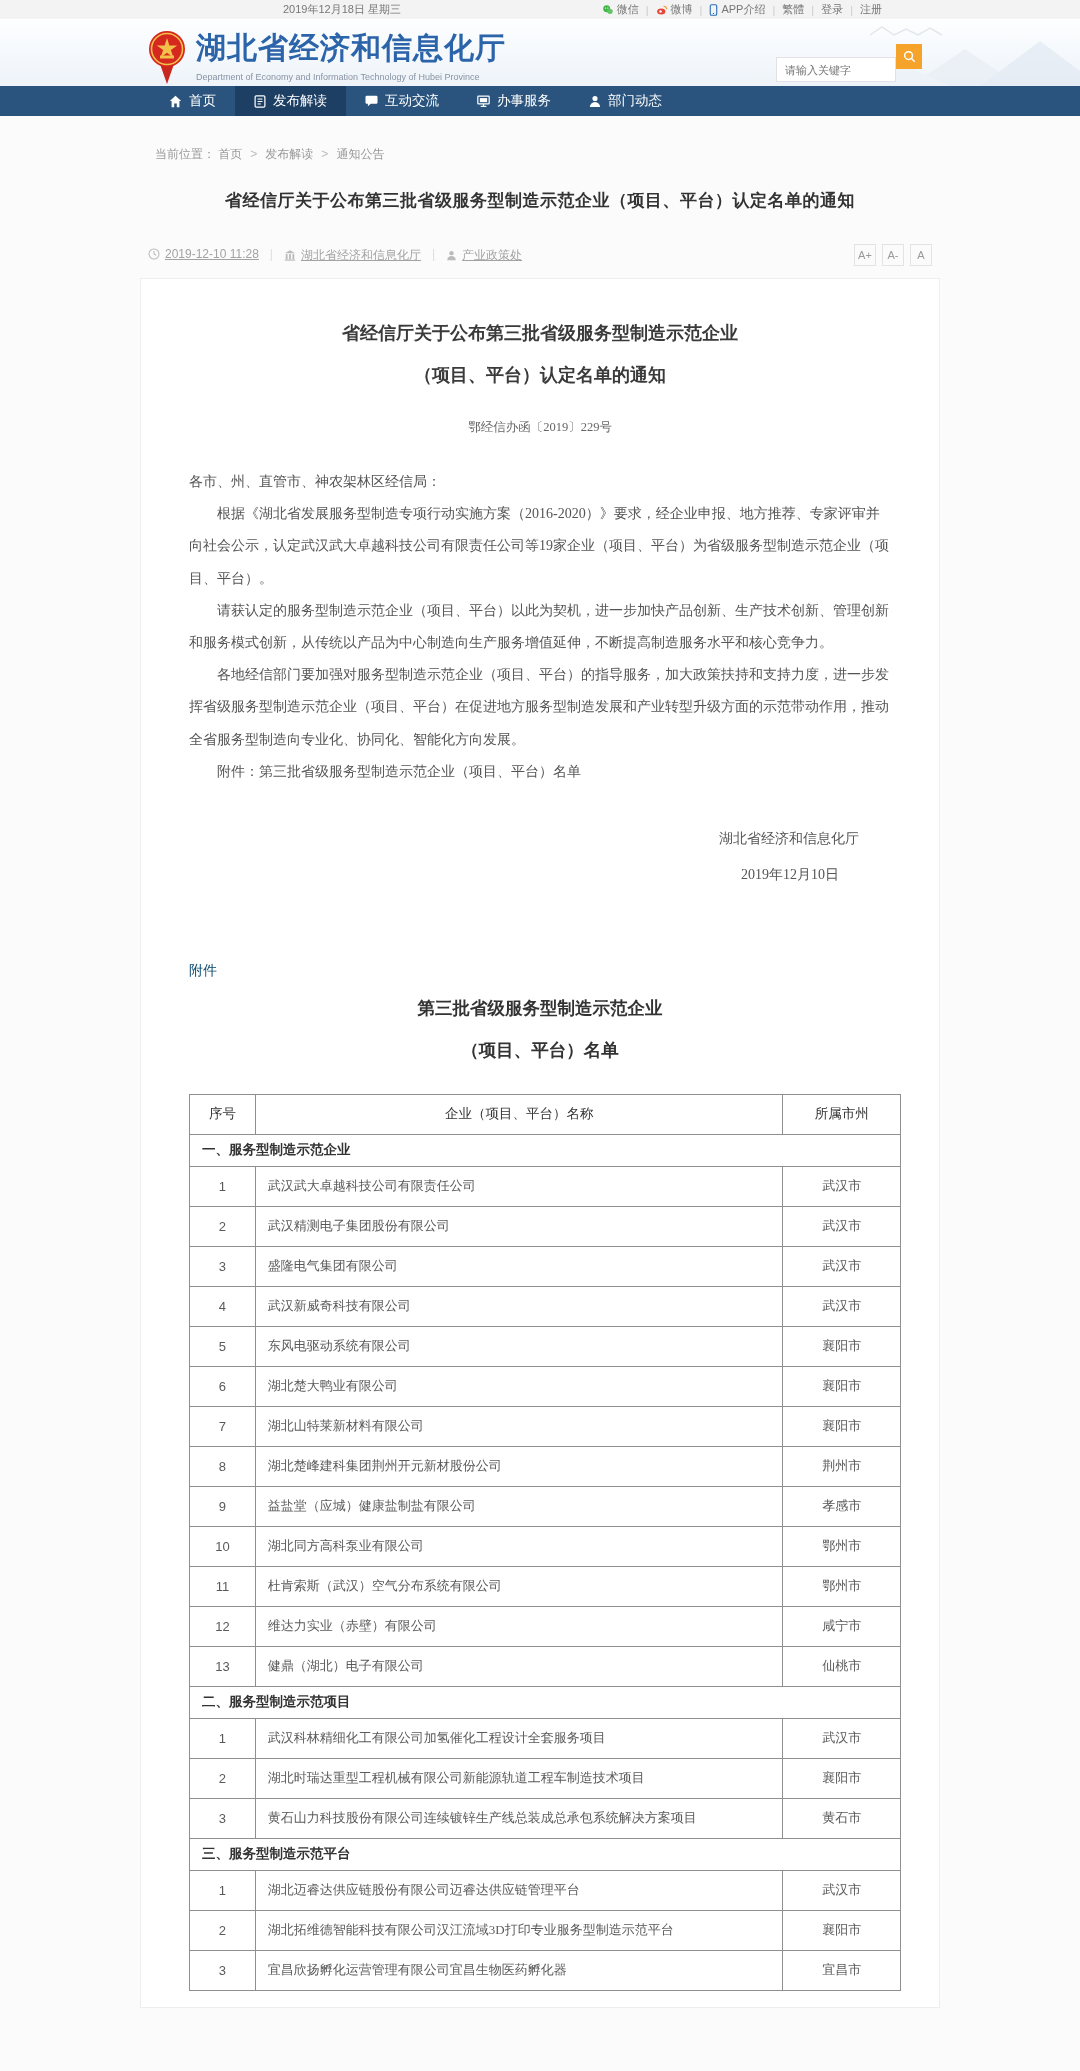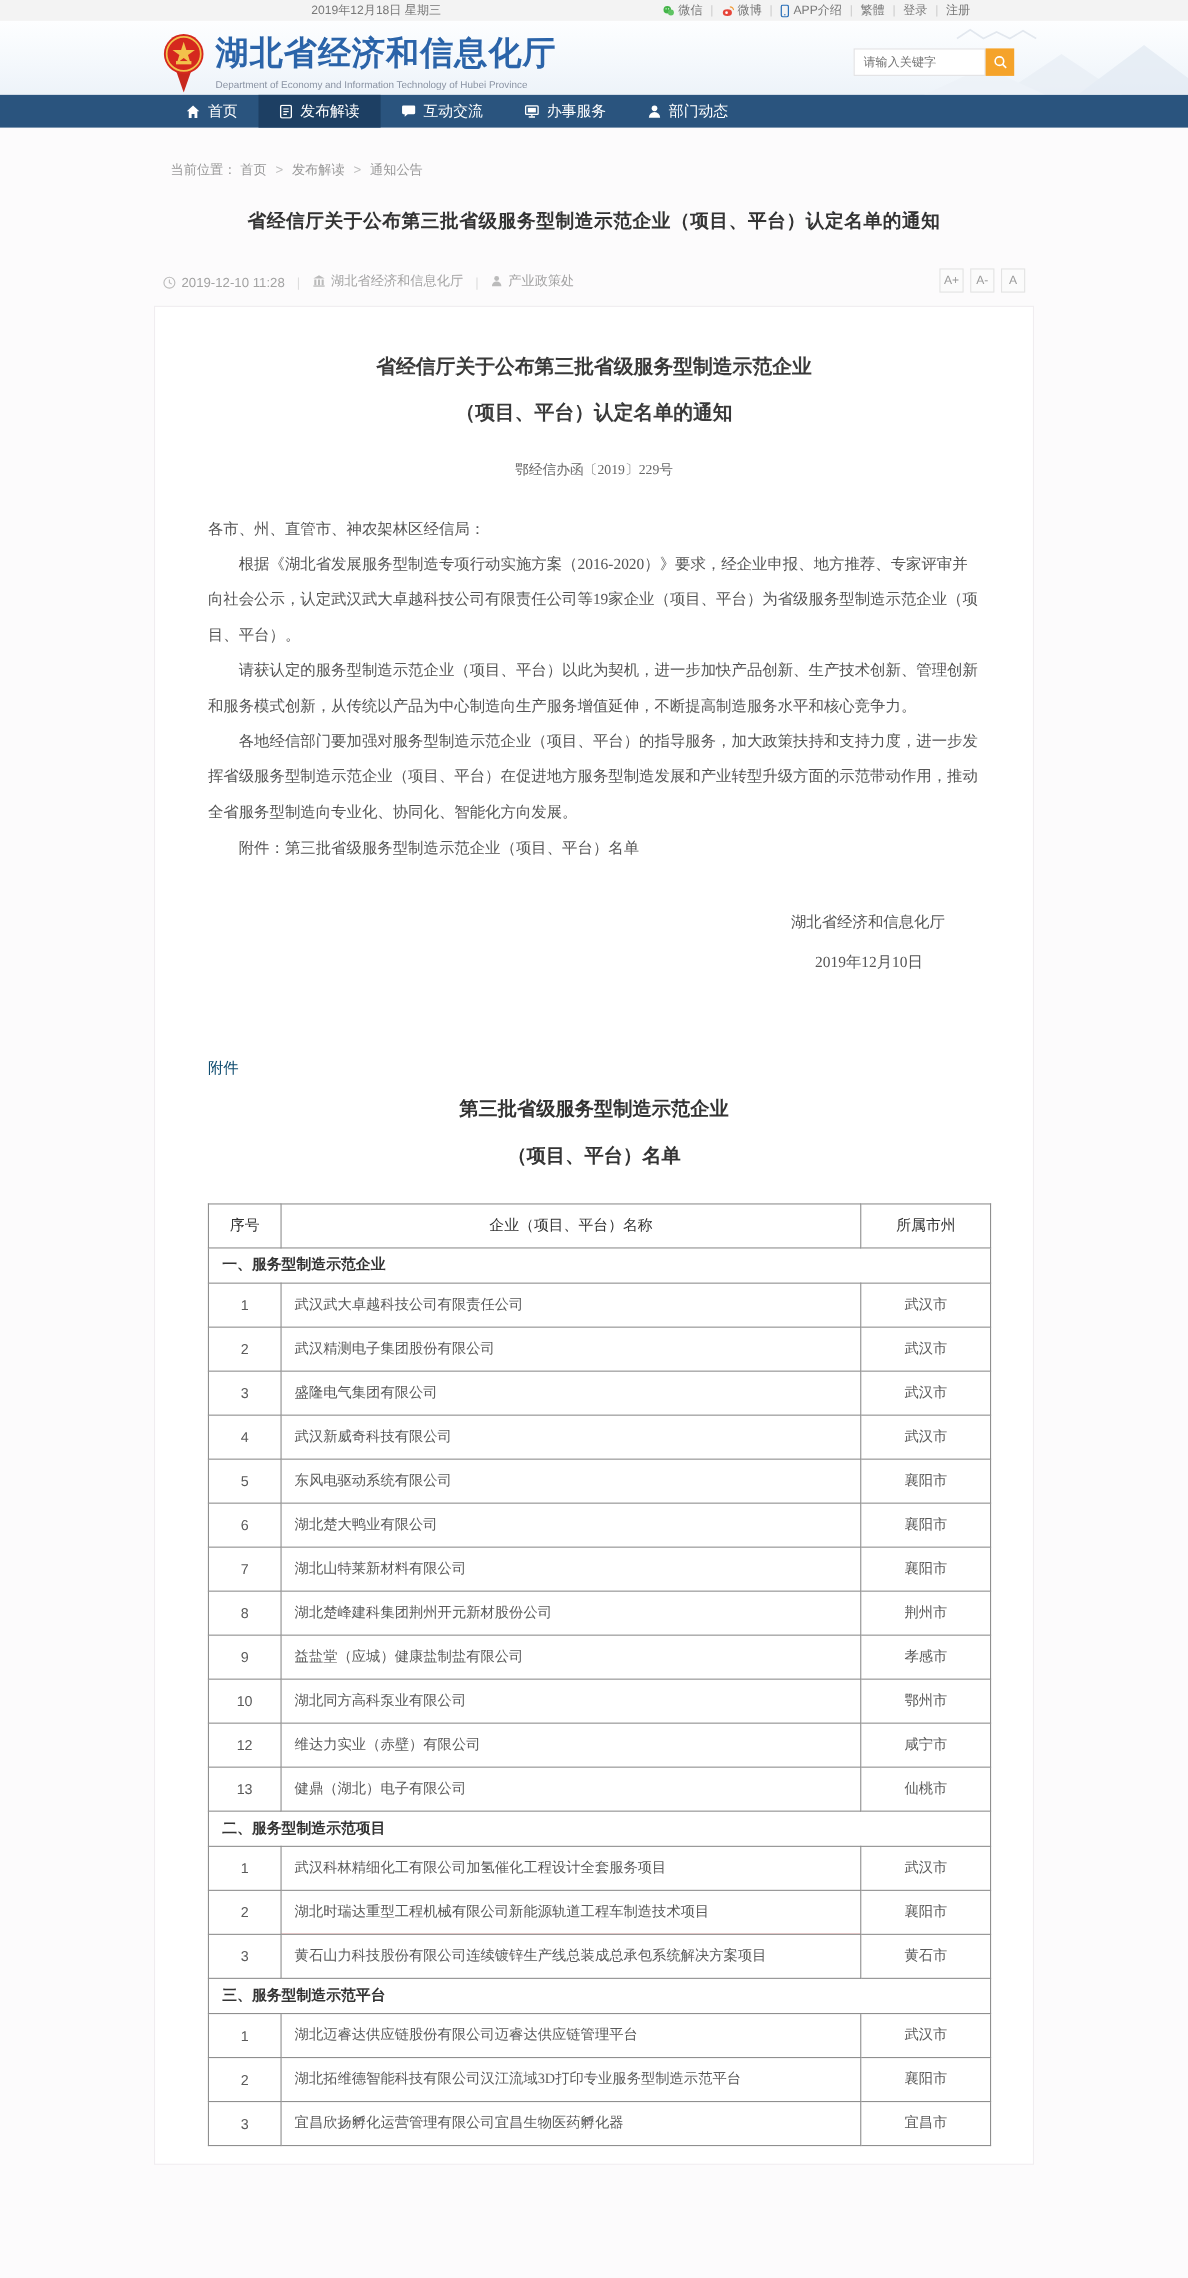--- a/index.html
+++ b/index.html
@@ -13,40 +13,40 @@
   .tl-sep { color:#ccc; }
 
   
   .site-header { height:67px; background:linear-gradient(180deg,#fdfeff 0%,#f4f8fc 60%,#edf3f9 100%); position:relative; }
   .header-inner { position:relative; height:100%; margin:0 140px; }
   .emblem { position:absolute; left:8px; top:11px; z-index:2; }
   .brand { position:absolute; left:56px; top:9px; }
   .site-title { font-size:30px; font-weight:bold; color:#2b64a9; letter-spacing:1px; }
   .site-subtitle { font-size:9px; color:#8a93a3; margin-top:3px; }
   .search { position:absolute; right:18px; top:25px; display:flex; }
-  .search input { width:120px; height:25px; border:1px solid #e2e2e4; background:#fff; font-size:11px; padding:0 8px; color:#333; outline:none; font-family:inherit; }
+  .search input { width:120px; height:25px; border:1px solid #e2e2e4; background:#fff; font-size:11px; padding:0 8px; color:#333; outline:none; font-family:inherit;margin-top:13px; }
   .search-btn { width:26px; height:25px; background:#f5a32a; border:none; display:flex; align-items:center; justify-content:center; cursor:pointer; }
   .hills { position:absolute; right:0; top:0; opacity:.7; }
 
   
   .main-nav { height:30px; background:#2a547e; }
   .nav-inner { display:flex; height:100%; padding-left:150px; }
   .nav-item { display:flex; align-items:center; gap:7px; padding:0 19px; color:#fff; font-size:13.5px; cursor:pointer; white-space:nowrap; }
   .nav-item.active { background:#1d3f63; }
 
   
   .breadcrumb { margin:0 140px; padding:30px 15px 10px; font-size:12px; color:#999; }
   .crumb-link { color:#999; cursor:pointer; }
   .crumb-sep::before { content:">"; margin:0 8px; color:#bbb; }
 
   
   .content { margin:12px 140px; }
   .article-title { text-align:center; font-size:17px; color:#333; font-weight:600; margin-top:16px; letter-spacing:.5px; }
   .meta-row { display:flex; align-items:center; justify-content:space-between; margin:32px 8px 12px; font-size:12px; color:#a3a3a3; }
-  .meta-left { display:flex; align-items:flex-end; gap:11px; }
+  .meta-left { display:flex; align-items:flex-start; gap:11px;text-decoration:underline; }
   .meta-item { display:flex; align-items:center; gap:5px; }
   .meta-sep { color:#ddd; }
   .font-btns { display:flex; gap:6px; }
   .fbtn { width:22px; height:22px; border:1px solid #e3e3e3; background:#fbfbfb; color:#999; font-size:11px; display:flex; align-items:center; justify-content:center; cursor:pointer; }
 
   
   .doc-box { border:1px solid #f0edf0; background:#fff; padding:42px 48px 16px; margin-bottom:0; }
   .doc-heading { text-align:center; font-family:"Liberation Serif","DejaVu Serif",serif; font-weight:bold; font-size:18px; color:#3a3a3a; }
   .doc-heading.l2 { margin-top:18px; }
   .doc-number { text-align:center; font-family:"Liberation Serif","DejaVu Serif",serif; font-size:12.5px; color:#666; margin-top:32px; }
@@ -345,20 +345,25 @@
               <td class="num">9</td>
               <td class="name">益盐堂（应城）健康盐制盐有限公司</td>
               <td class="city">孝感市</td>
             </tr>
         <tr class="r">
               <td class="num">10</td>
               <td class="name">湖北同方高科泵业有限公司</td>
               <td class="city">鄂州市</td>
             </tr>
         <tr class="r">
+              <td class="num">11</td>
+              <td class="name">杜肯索斯（武汉）空气分布系统有限公司</td>
+              <td class="city">鄂州市</td>
+            </tr>
+        <tr class="r">
               <td class="num">12</td>
               <td class="name">维达力实业（赤壁）有限公司</td>
               <td class="city">咸宁市</td>
             </tr>
         <tr class="r">
               <td class="num">13</td>
               <td class="name">健鼎（湖北）电子有限公司</td>
               <td class="city">仙桃市</td>
             </tr>
         <tr class="sec">

